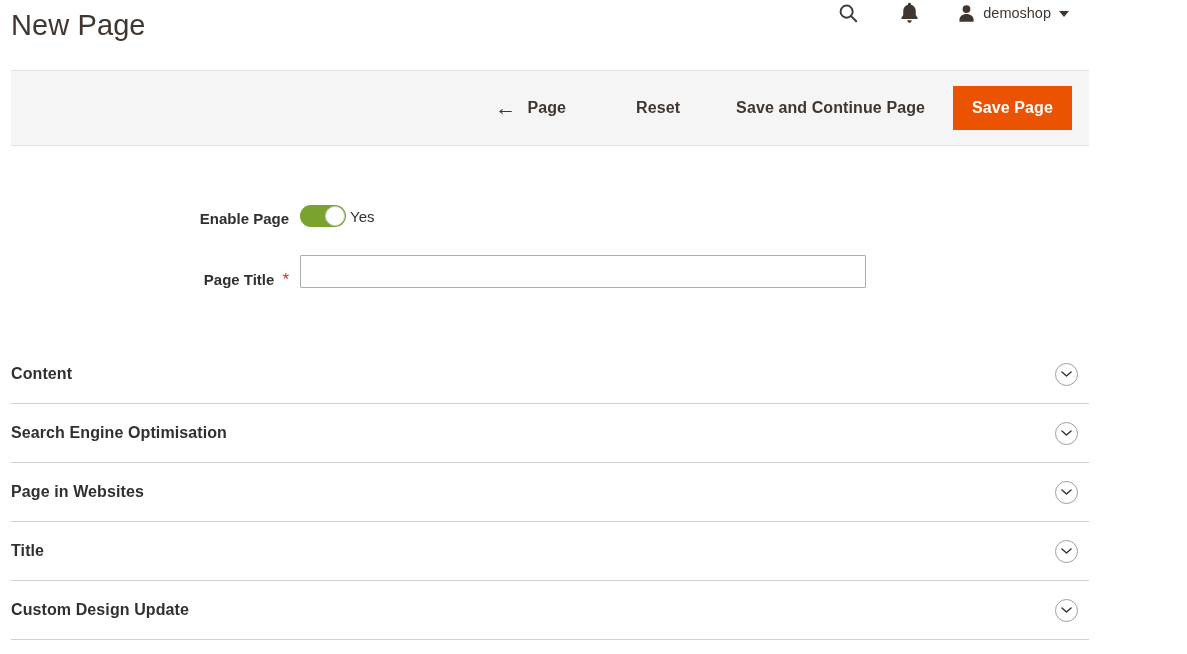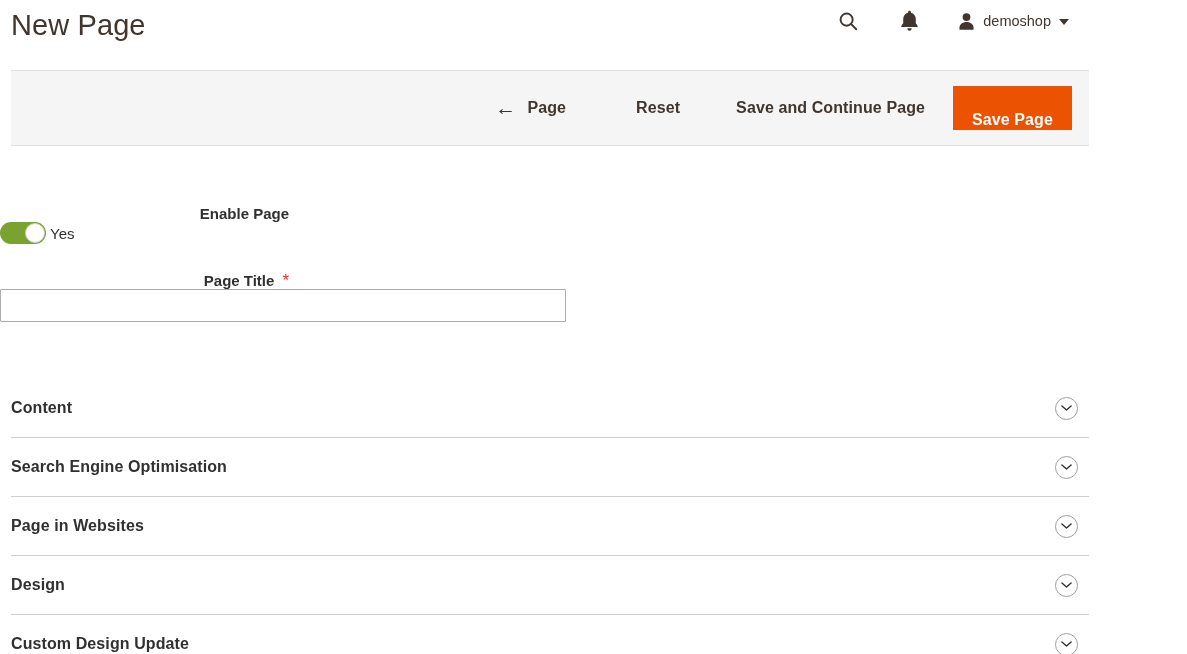--- a/index.html
+++ b/index.html
@@ -39,21 +39,20 @@
     margin: 0;
     padding-top: 11px;
     letter-spacing: 0.1px;
     white-space: nowrap;
   }
 
   .header-actions {
     display: flex;
     align-items: center;
     gap: 35px;
-    padding-top: 8px;
     padding-right: 20px;
   }
 
   .hdr-icon-btn {
     width: 26px;
     height: 26px;
     display: flex;
     align-items: center;
     justify-content: center;
     color: #41362f;
@@ -129,39 +128,38 @@
   .reset-btn { margin-right: 56px; text-align: center; }
   .save-continue-btn { margin-right: 28px; }
 
   .primary-btn {
     background: #eb5202;
     border: 1px solid #eb5202;
     color: #ffffff;
     font-family: "Liberation Sans", sans-serif;
     font-size: 16px;
     font-weight: 600;
-    padding: 12px 18px;
+    padding: 0 18px;
     height: 44px;
     line-height: 42px;
     cursor: pointer;
     white-space: nowrap;
     letter-spacing: 0.1px;
     border-radius: 0;
   }
 
   
   .form-area {
     padding-top: 59px;
   }
 
   .field-row {
     display: flex;
-    align-items: flex-start;
+    align-items: flex-end;
     margin-bottom: 28px;
-    flex-direction: column;
   }
 
   .field-label-col {
     width: 300px;
     text-align: right;
     padding-right: 11px;
     display: flex;
     align-items: center;
     justify-content: flex-end;
     gap: 8px;
@@ -364,21 +362,21 @@
     <div class="section-row">
       <span class="section-title">Page in Websites</span>
       <span class="chevron-circle">
         <svg width="11" height="8" viewBox="0 0 12 8" fill="none" stroke="#303030" stroke-width="1.5" stroke-linecap="round" stroke-linejoin="round">
           <polyline points="1,1.8 6,6.2 11,1.8"></polyline>
         </svg>
       </span>
     </div>
 
     <div class="section-row">
-      <span class="section-title">Design</span>
+      <span class="section-title">Title</span>
       <span class="chevron-circle">
         <svg width="11" height="8" viewBox="0 0 12 8" fill="none" stroke="#303030" stroke-width="1.5" stroke-linecap="round" stroke-linejoin="round">
           <polyline points="1,1.8 6,6.2 11,1.8"></polyline>
         </svg>
       </span>
     </div>
 
     <div class="section-row">
       <span class="section-title">Custom Design Update</span>
       <span class="chevron-circle">

